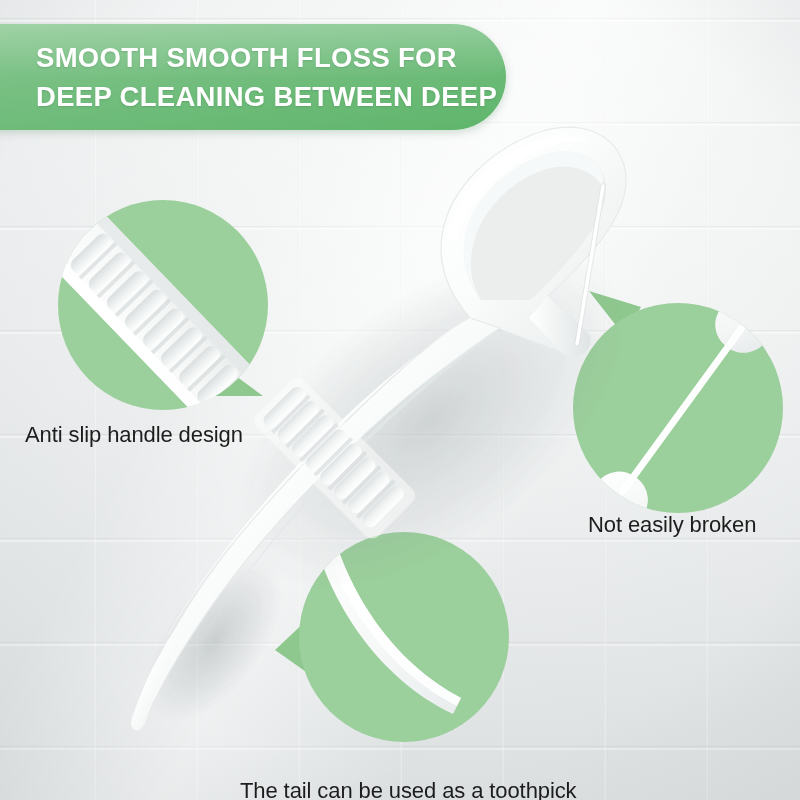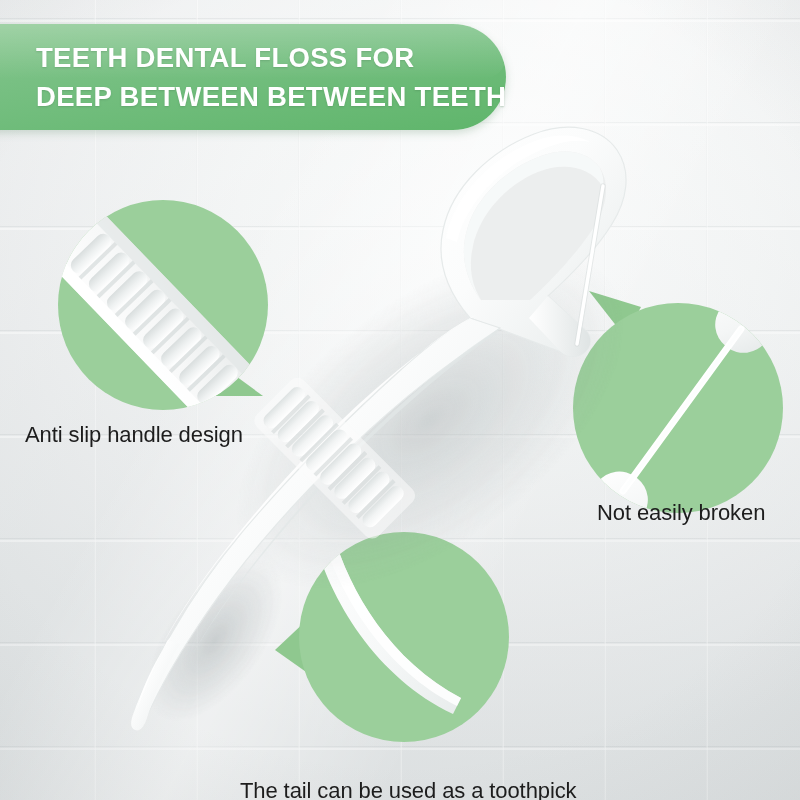--- a/index.html
+++ b/index.html
@@ -94,21 +94,21 @@
   
   .caption {
     position: absolute;
     color: #1d1d1d;
     font-size: 22px;
     font-weight: normal;
     letter-spacing: -0.1px;
     white-space: nowrap;
   }
   #caption-handle { left: 25px;  top: 422px; }
-  #caption-strong { left: 588px; top: 500px; margin-left: 9px; }
+  #caption-strong { left: 588px; top: 512px; }
   #caption-pick   { left: 240px; top: 778px; }
 
   
   #product {
     position: absolute;
     left: 0; top: 0;
     width: 800px; height: 800px;
     pointer-events: none;
   }
 </style>
@@ -350,22 +350,22 @@
                C154,696 163,672 180,644
                Z" fill="url(#bodyMain)"></path>
       <path d="M168,640 C154,666 144,690 137,710
                C141,692 151,666 172,636 Z" fill="#ffffff" opacity="0.9"></path>
     </g>
   </svg>
 
   <div class="banner">
     <div class="banner-gloss"></div>
     <div class="banner-text">
-      <span class="banner-line">TEETH DENTAL FLOSS FOR</span>
-      <span class="banner-line">DEEP BETWEEN BETWEEN TEETH</span>
+      <span class="banner-line">SMOOTH SMOOTH FLOSS FOR</span>
+      <span class="banner-line">DEEP CLEANING BETWEEN DEEP</span>
     </div>
   </div>
 
   <div class="caption" id="caption-handle">Anti slip handle design</div>
 
   <div class="caption" id="caption-strong">Not easily broken</div>
 
   <div class="caption" id="caption-pick">The tail can be used as a toothpick</div>
 
 </div>

